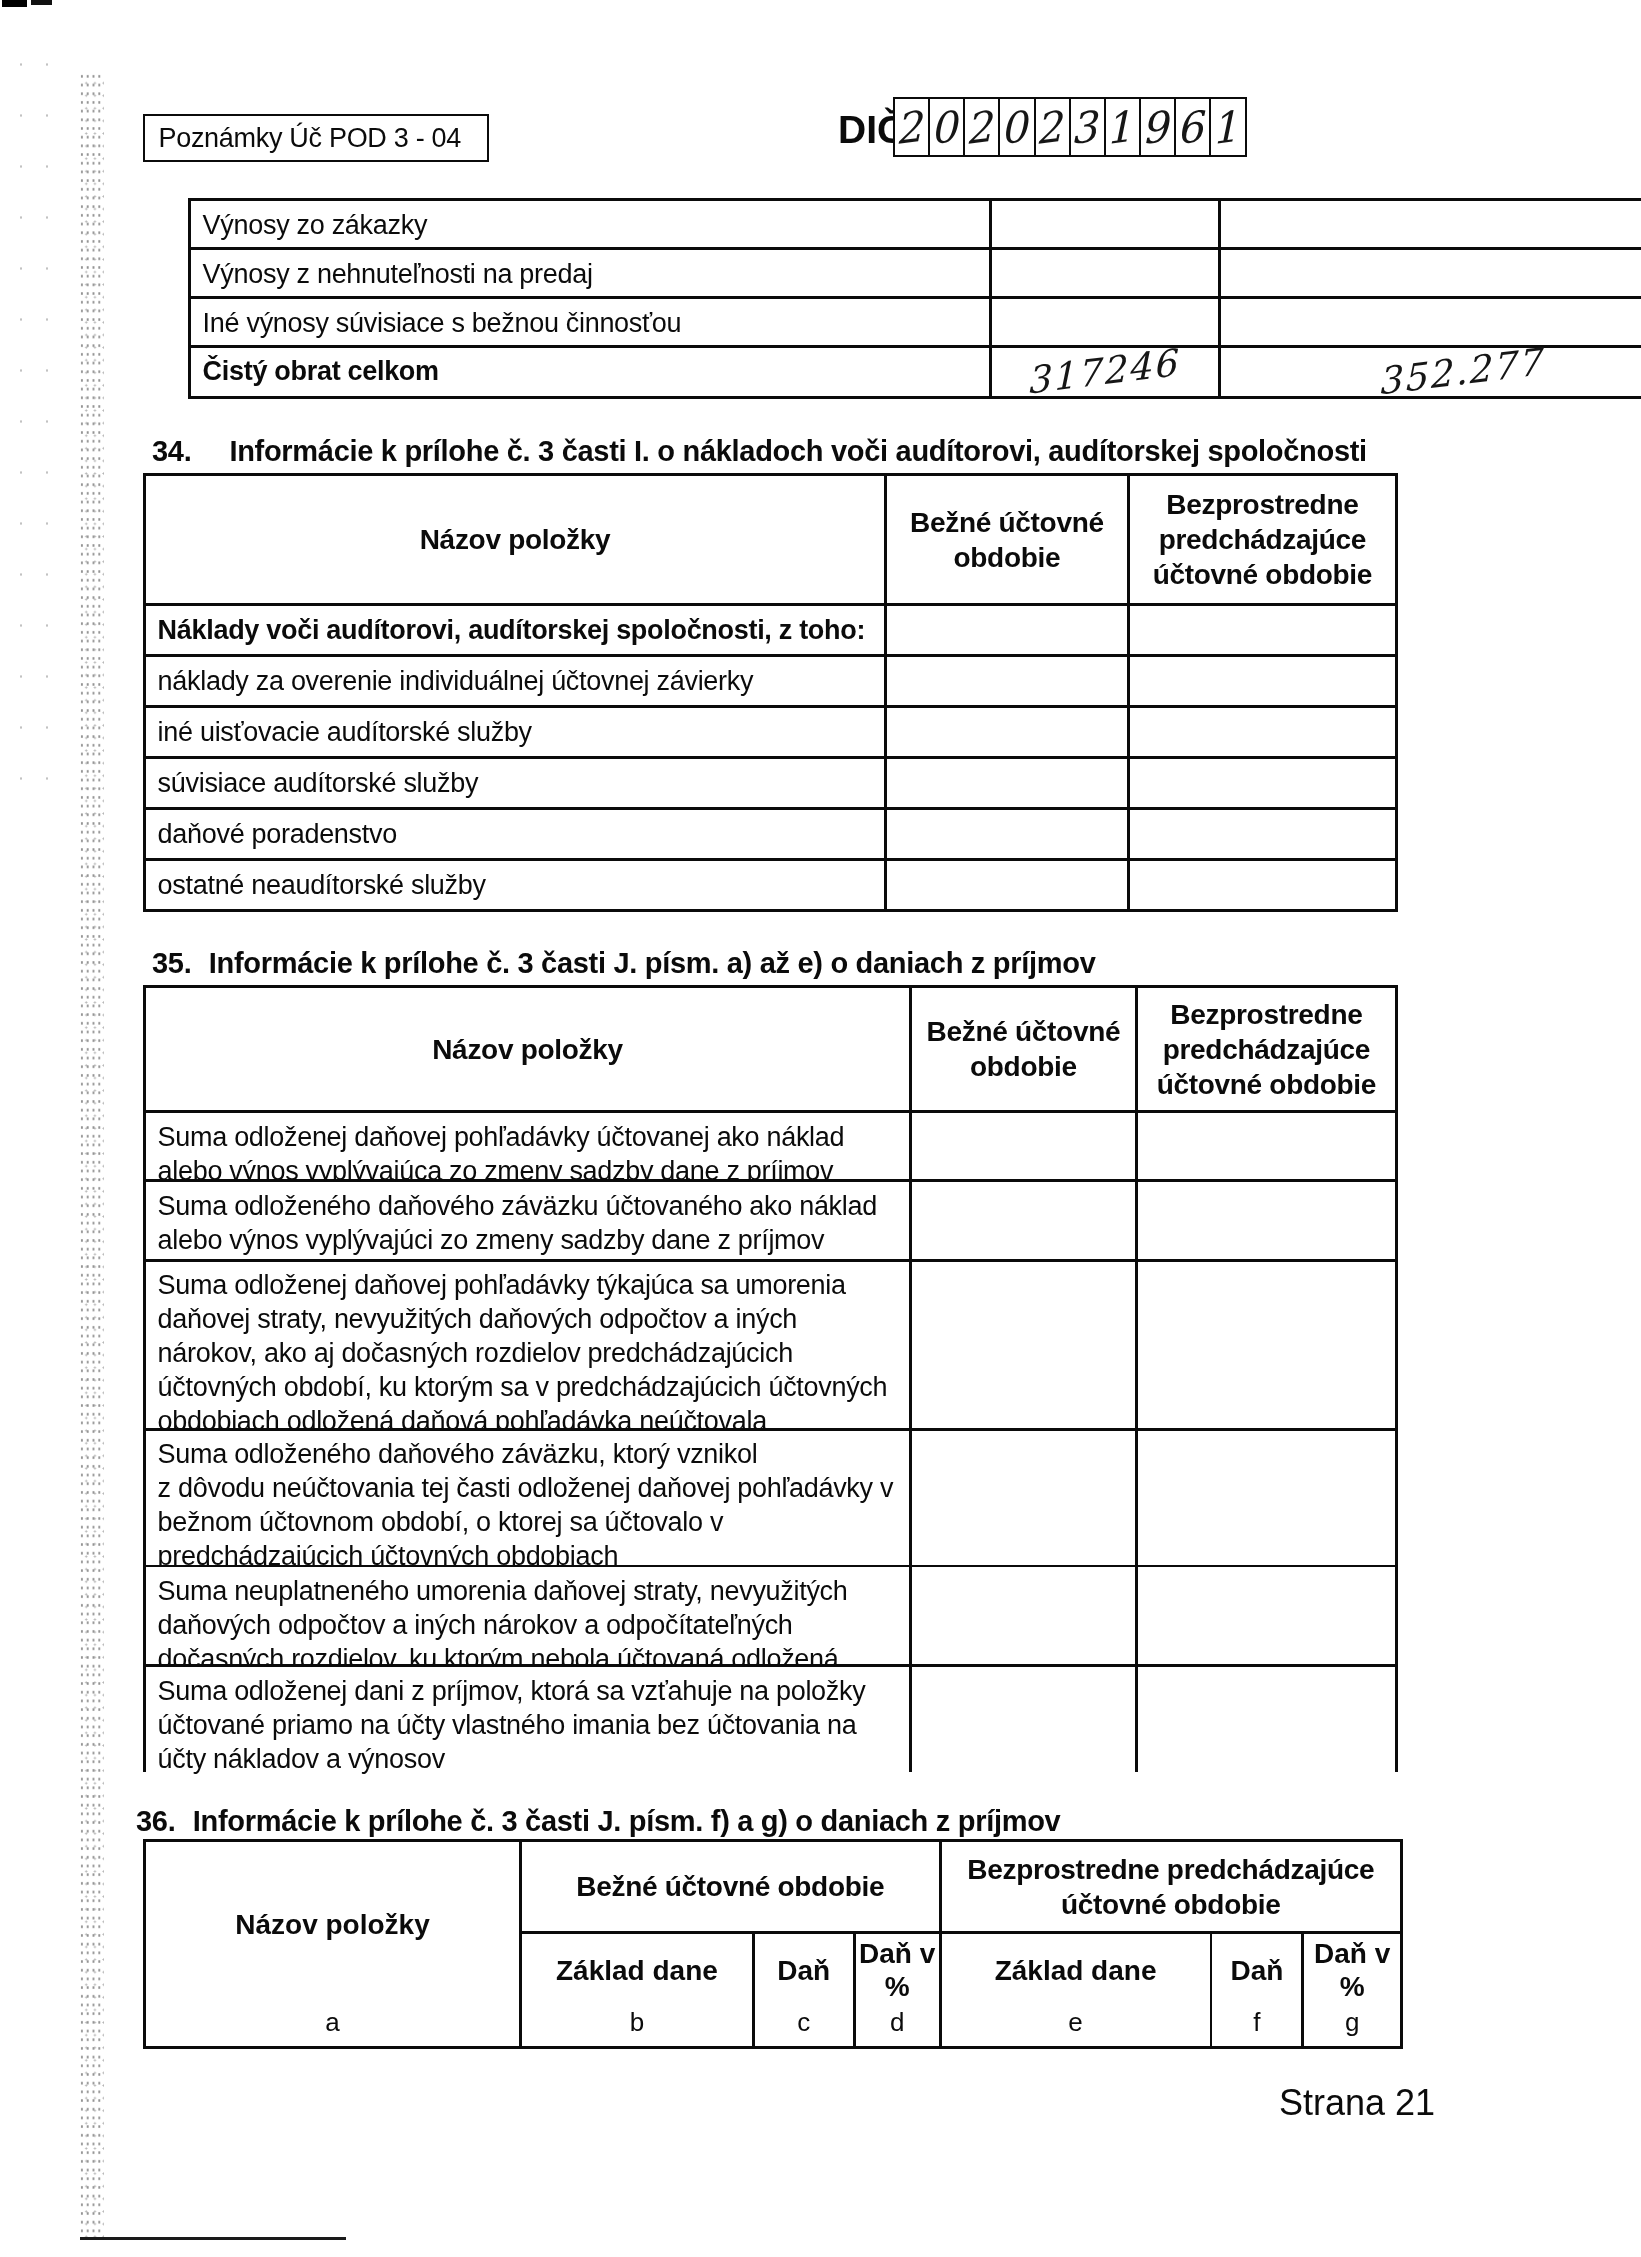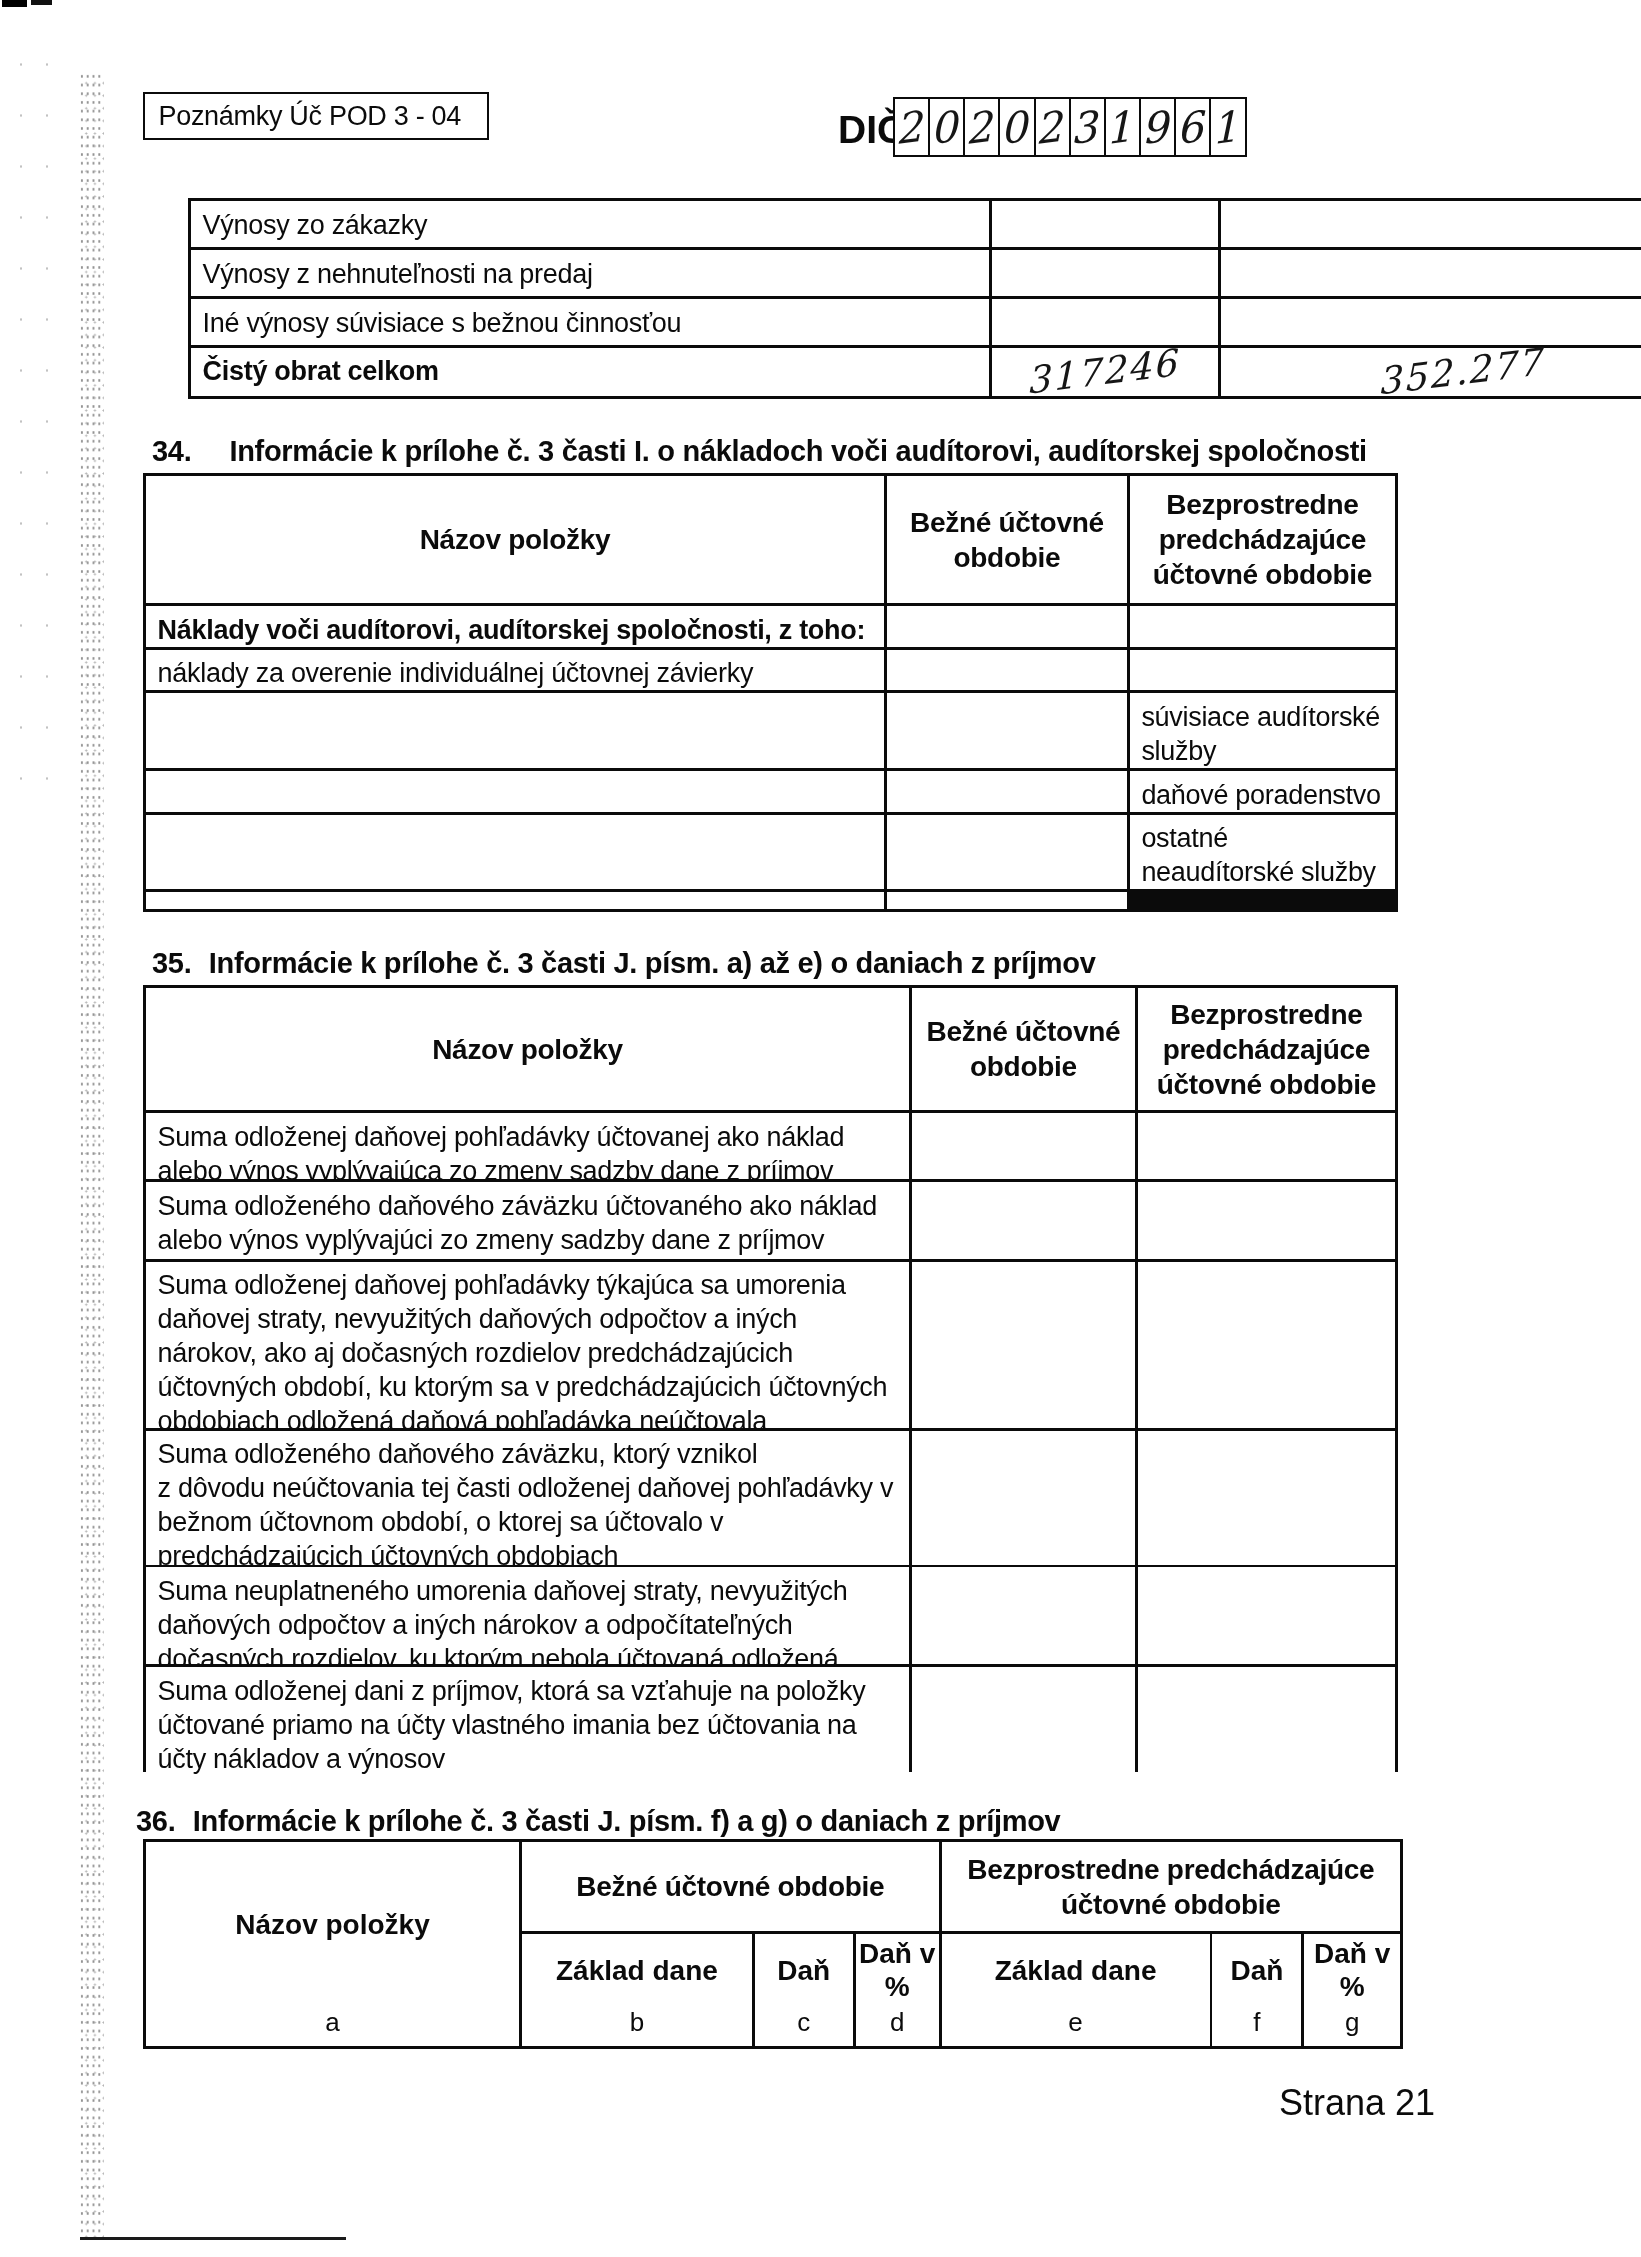--- a/index.html
+++ b/index.html
@@ -19,21 +19,21 @@
   }
   .dust{
     position:absolute;left:7.7px;top:39px;width:60px;height:753px;
     background-image:radial-gradient(circle,#777 1px,transparent 1.3px);
     background-size:26px 51px;opacity:.45;
   }
   .footer-line{position:absolute;left:80px;top:2237px;width:266px;height:2.9px;background:#1a1a1a;}
 
   
   .form-title-box{
-    position:absolute;left:143px;top:92px;width:346px;height:48px;
+    position:absolute;left:143px;top:114px;width:346px;height:48px;
     border:2.9px solid #0b0b0b;box-sizing:border-box;display:flex;align-items:center;
     padding-left:13.5px;font-size:27px;letter-spacing:-0.3px;
   }
   .dic-label{position:absolute;left:838px;top:108px;font-size:39px;font-weight:bold;}
   .dic-cells{position:absolute;left:896px;top:97px;display:flex;}
   .dic-cell{
     width:38px;height:60px;border:2.9px solid #0b0b0b;box-sizing:border-box;margin-left:-2.9px;
     display:flex;align-items:center;justify-content:center;background:#fff;
   }
   .hand{
@@ -156,20 +156,21 @@
     <div class="c hdr">Bezprostredne predchádzajúce účtovné obdobie</div>
 
     <div class="c lbl b">Náklady voči audítorovi, audítorskej spoločnosti, z toho:</div>
     <div class="c val"></div>
     <div class="c val"></div>
 
     <div class="c lbl">náklady za overenie individuálnej účtovnej závierky</div>
     <div class="c val"></div>
     <div class="c val"></div>
 
+    <div class="c lbl">iné uisťovacie audítorské služby</div>
     <div class="c val"></div>
     <div class="c val"></div>
 
     <div class="c lbl">súvisiace audítorské služby</div>
     <div class="c val"></div>
     <div class="c val"></div>
 
     <div class="c lbl">daňové poradenstvo</div>
     <div class="c val"></div>
     <div class="c val"></div>

